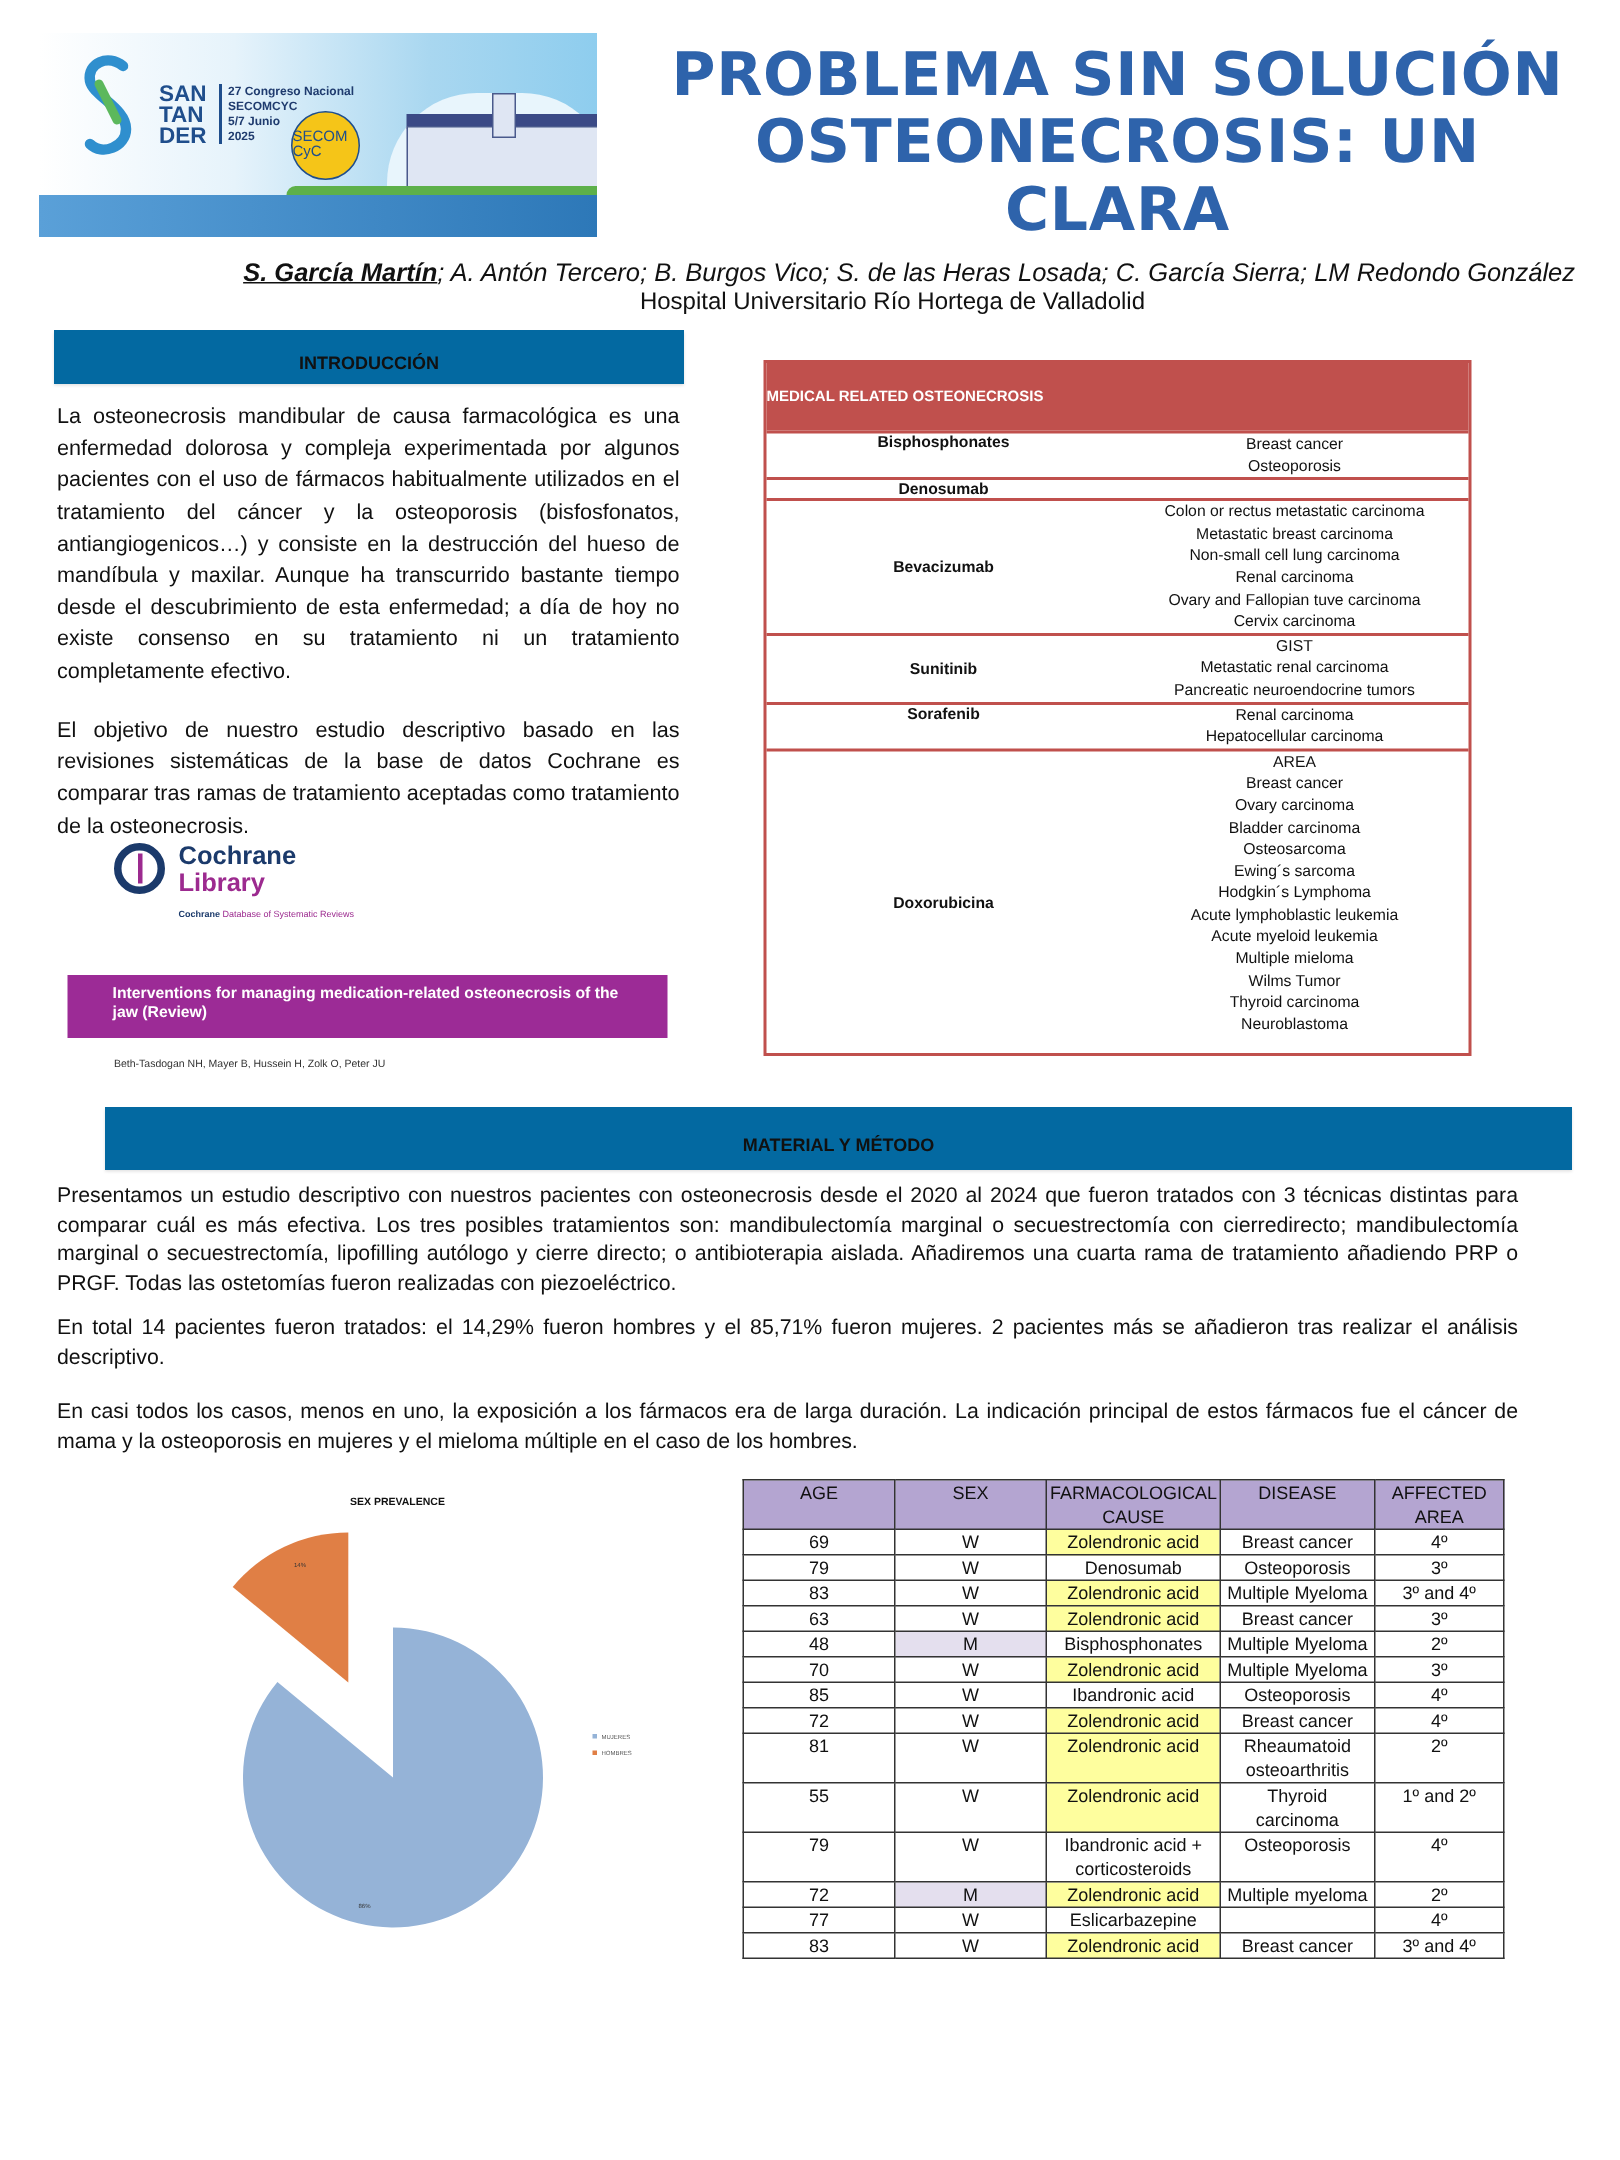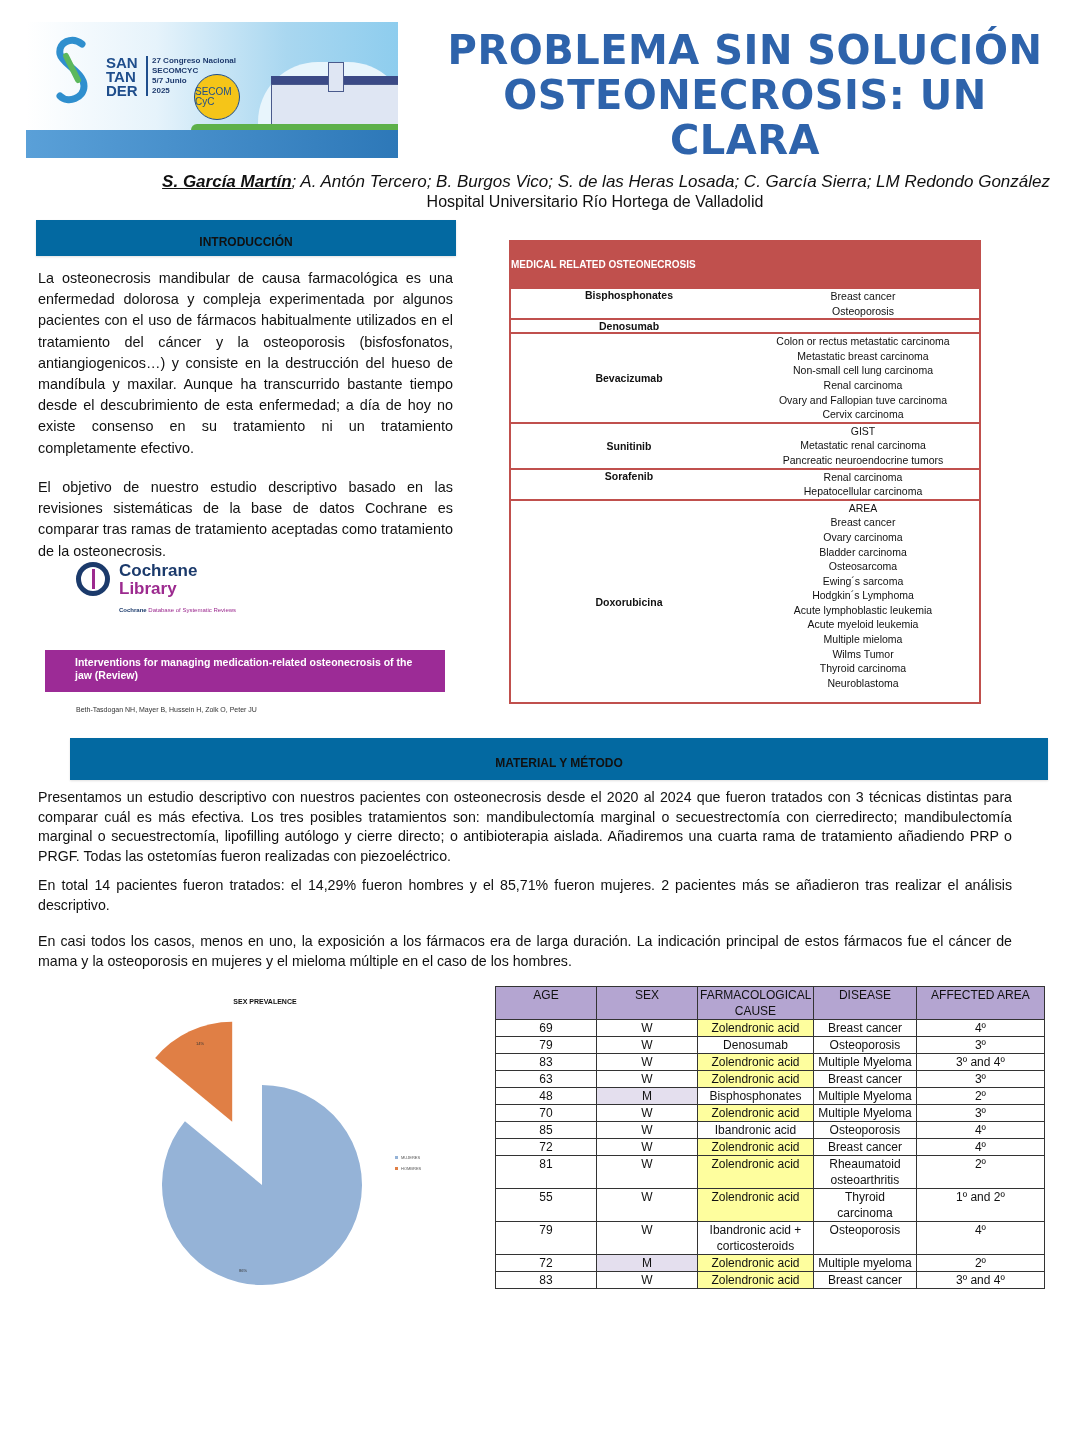--- a/index.html
+++ b/index.html
@@ -58,21 +58,21 @@
   #mm-p3 { left: 38px; top: 932px; width: 974px; font-size: 14.2px; line-height: 19.5px; text-align: justify; }
 
   
   #chart { left: 100px; top: 990px; width: 370px; height: 310px; }
   #chart-title { position: absolute; left: 0; top: 8px; width: 330px; text-align: center; font-size: 7px; font-weight: bold; }
   #legend { position: absolute; left: 295px; top: 165px; font-size: 4px; color: #555; }
   #legend .li { display: flex; align-items: center; gap: 3px; margin-bottom: 6px; }
   #legend .sw { width: 3px; height: 3px; }
 
   
-  #pt-table { left: 495px; top: 986px; width: 550px; border-collapse: collapse; font-size: 12px; }
+  #pt-table { left: 495px; top: 986px; width: 508px; border-collapse: collapse; font-size: 12px; }
   #pt-table th, #pt-table td { border: 1.5px solid #333; text-align: center; vertical-align: top; padding: 0 2px; line-height: 16px; }
   #pt-table th { background: #b4a5d1; font-weight: normal; font-size: 12px; }
   #pt-table td.hl { background: #fefe9e; }
   #pt-table td.m { background: #e4dfee; }
 </style>
 </head>
 <body>
 
 <div id="banner" class="abs">
   <div class="cloud"></div>
@@ -297,20 +297,27 @@
         <td>4º</td>
       </tr>
       <tr>
         <td>72</td>
         <td class="m">M</td>
         <td class="hl">Zolendronic acid</td>
         <td>Multiple myeloma</td>
         <td>2º</td>
       </tr>
       <tr>
+        <td>77</td>
+        <td>W</td>
+        <td>Eslicarbazepine</td>
+        <td></td>
+        <td>4º</td>
+      </tr>
+      <tr>
         <td>83</td>
         <td>W</td>
         <td class="hl">Zolendronic acid</td>
         <td>Breast cancer</td>
         <td>3º and 4º</td>
       </tr>
     </tbody>
 </table>
 
 </body></html>

